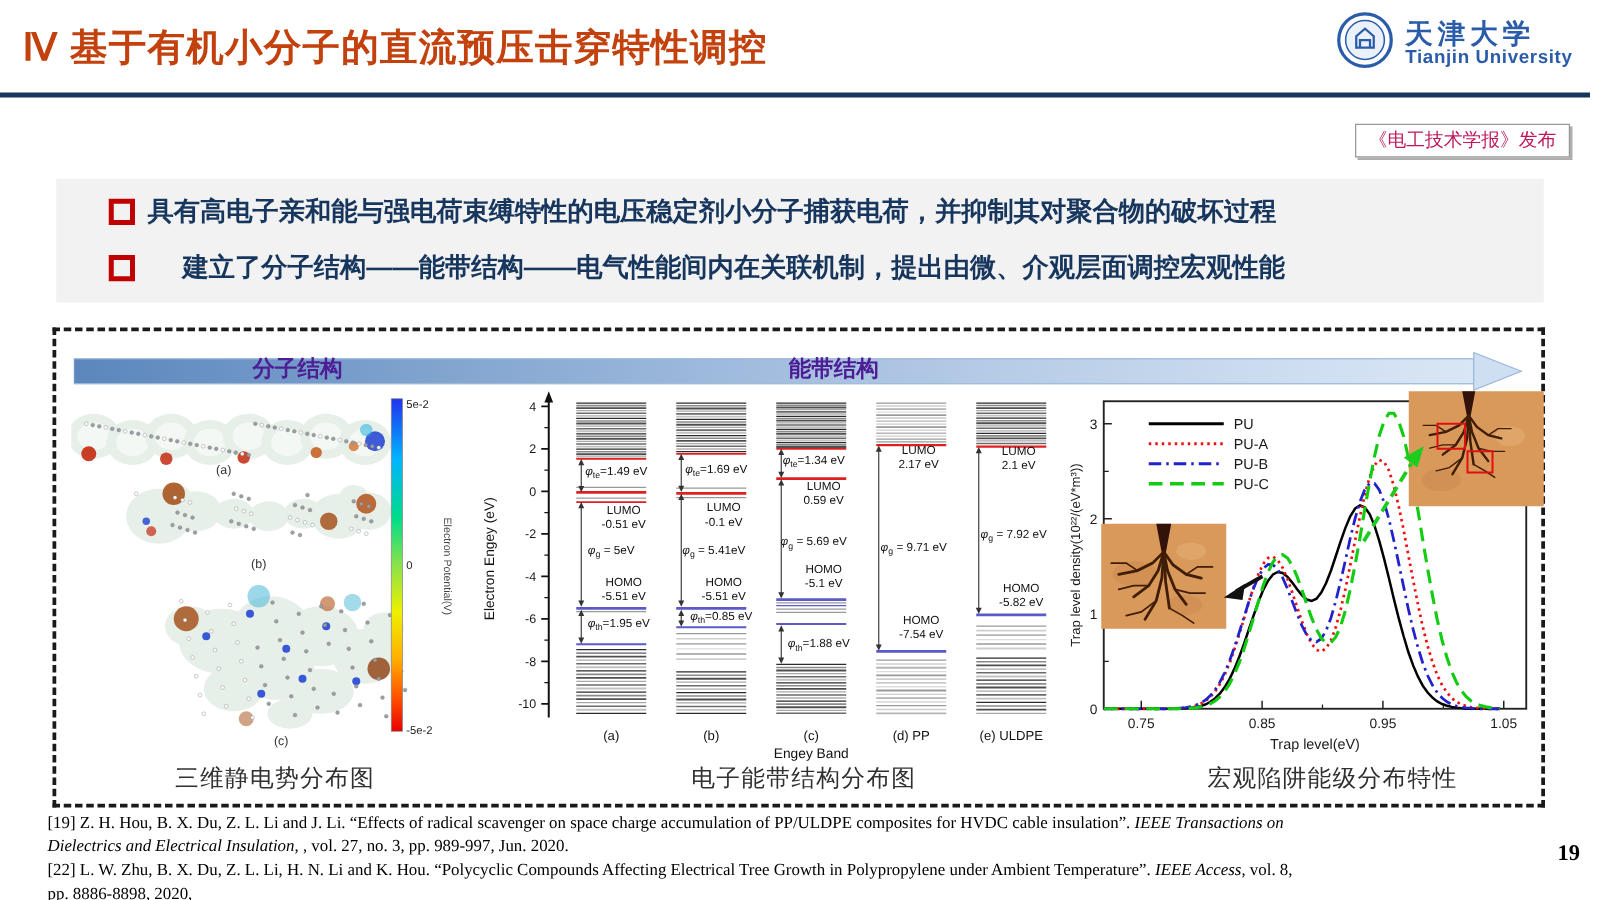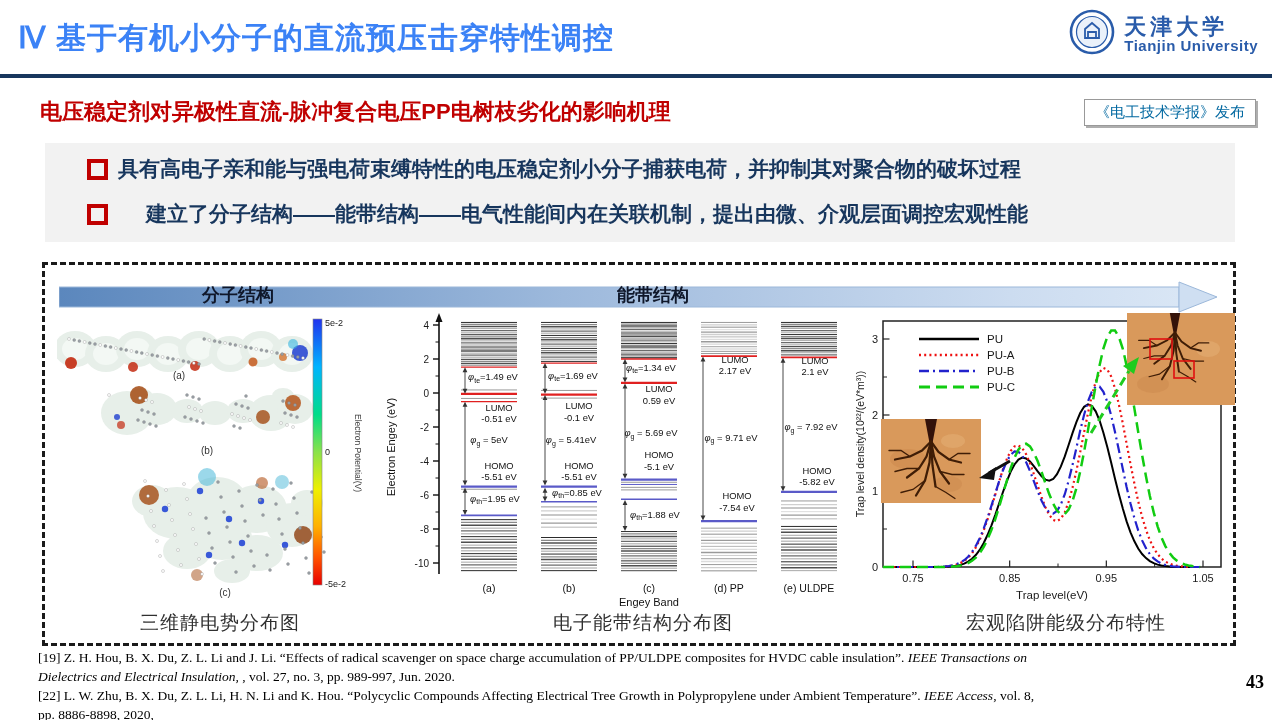--- a/index.html
+++ b/index.html
@@ -1,41 +1,41 @@
 <!DOCTYPE html>
 <html><head>
 <meta charset="utf-8">
 <style>
   html,body{margin:0;padding:0;background:#fff;}
   #slide{position:relative;width:1280px;height:720px;background:#ffffff;overflow:hidden;
          font-family:"Liberation Sans",sans-serif;}
   
-  .title{position:absolute;left:18px;top:18px;font-size:30px;font-weight:bold;color:#3b82f6;letter-spacing:1px;white-space:nowrap;}
+  .title{position:absolute;left:18px;top:18px;font-size:30px;font-weight:bold;color:#c2410c;letter-spacing:1px;white-space:nowrap;}
   .title-rule{position:absolute;left:0;top:74px;width:1272px;height:4px;background:#17365d;}
   .logo{position:absolute;right:22px;top:8px;display:flex;align-items:center;gap:8px;}
   .logo-txt{display:flex;flex-direction:column;line-height:1.05;}
   .logo-cn{font-size:22px;color:#2a5caa;font-weight:bold;letter-spacing:4px;font-family:"Liberation Serif",serif;}
   .logo-en{font-size:15px;color:#2a5caa;font-weight:bold;letter-spacing:.5px;}
   
   .subtitle{position:absolute;left:40px;top:97px;font-size:22px;font-weight:bold;color:#c00000;white-space:nowrap;}
   .badge{position:absolute;right:24px;top:99px;background:#fff;border:1px solid #999;
-         box-shadow:2px 2px 0 rgba(120,120,120,.6);padding:3px 10px;font-size:15px;color:#0369a1;}
+         box-shadow:2px 2px 0 rgba(120,120,120,.6);padding:3px 10px;font-size:15px;color:#be185d;}
   
   .bullet-box{position:absolute;left:45px;top:143px;width:1190px;height:99px;background:#f2f2f2;}
   .bullet-row{position:absolute;left:14px;display:flex;align-items:center;gap:10px;padding-left:28px;}
   .bullet-row.r1{top:12px;}
   .bullet-row.r2{top:57px;gap:38px;}
   .bullet-sq{width:13px;height:13px;border:4px solid #c00000;flex:0 0 auto;}
   .bullet-txt{font-size:21px;font-weight:bold;color:#17365d;white-space:nowrap;}
   
   .fig-box{position:absolute;left:42px;top:262px;width:1194px;height:384px;border:3px dashed #1a1a1a;background:#fff;box-sizing:border-box;}
   .banner-svg{position:absolute;left:14px;top:16px;}
-  .banner-label{position:absolute;top:18px;font-size:18px;font-weight:bold;color:#0f172a;text-align:center;}
+  .banner-label{position:absolute;top:18px;font-size:18px;font-weight:bold;color:#4c1d95;text-align:center;}
   .bl1{left:93px;width:200px;}
-  .bl2{left:508px;width:200px;}
+  .bl2{left:522px;width:200px;}
   .bl3{left:883px;width:240px;}
   .panel{position:absolute;}
   .caption{position:absolute;top:345px;font-size:19px;color:#303030;text-align:center;letter-spacing:1px;}
   .cap1{left:58px;width:234px;}
   .cap2{left:478px;width:240px;}
   .cap3{left:899px;width:244px;}
   
   .refs{position:absolute;left:38px;top:649px;width:1190px;font-family:"Liberation Serif",serif;
         font-size:13.5px;color:#000;line-height:1.4;}
   .refs p{margin:0;}
@@ -57,21 +57,20 @@
         <circle cx="24" cy="24" r="15.5" fill="#eaf1fa" stroke="#2a5caa" stroke-width="1.2"></circle>
         <path d="M17 30 L17 21 L24 15 L31 21 L31 30 Z M20 30 L20 24 L28 24 L28 30" fill="none" stroke="#2a5caa" stroke-width="1.8"></path>
       </svg>
     </span>
     <span class="logo-txt">
       <span class="logo-cn">天津大学</span>
       <span class="logo-en">Tianjin University</span>
     </span>
   </div>
 
-  <div class="subtitle">电压稳定剂对异极性直流-脉冲复合电压PP电树枝劣化的影响机理</div>
   <div class="badge">《电工技术学报》发布</div>
 
   <div class="bullet-box">
     <div class="bullet-row r1">
       <span class="bullet-sq"></span>
       <span class="bullet-txt">具有高电子亲和能与强电荷束缚特性的电压稳定剂小分子捕获电荷，并抑制其对聚合物的破坏过程</span>
     </div>
     <div class="bullet-row r2">
       <span class="bullet-sq"></span>
       <span class="bullet-txt">建立了分子结构——能带结构——电气性能间内在关联机制，提出由微、介观层面调控宏观性能</span>
@@ -712,15 +711,15 @@
 
     <div class="caption cap1">三维静电势分布图</div>
     <div class="caption cap2">电子能带结构分布图</div>
     <div class="caption cap3">宏观陷阱能级分布特性</div>
   </div>
 
   <div class="refs">
     <p><span>[19] Z. H. Hou, B. X. Du, Z. L. Li and J. Li. “Effects of radical scavenger on space charge accumulation of PP/ULDPE composites for HVDC cable insulation”. </span><span class="it">IEEE Transactions on</span><br><span class="it">Dielectrics and Electrical  Insulation,</span><span> , vol. 27, no. 3, pp. 989-997, Jun. 2020.</span></p>
     <p><span>[22] L. W. Zhu, B. X. Du, Z. L. Li, H. N. Li and K. Hou. “Polycyclic  Compounds Affecting Electrical Tree  Growth in Polypropylene under Ambient Temperature”. </span><span class="it">IEEE Access</span><span>, vol. 8,</span><br><span>pp. 8886-8898, 2020,</span></p>
   </div>
-  <div class="page-num">43</div>
+  <div class="page-num">19</div>
 
 </div>
 
 </body></html>

